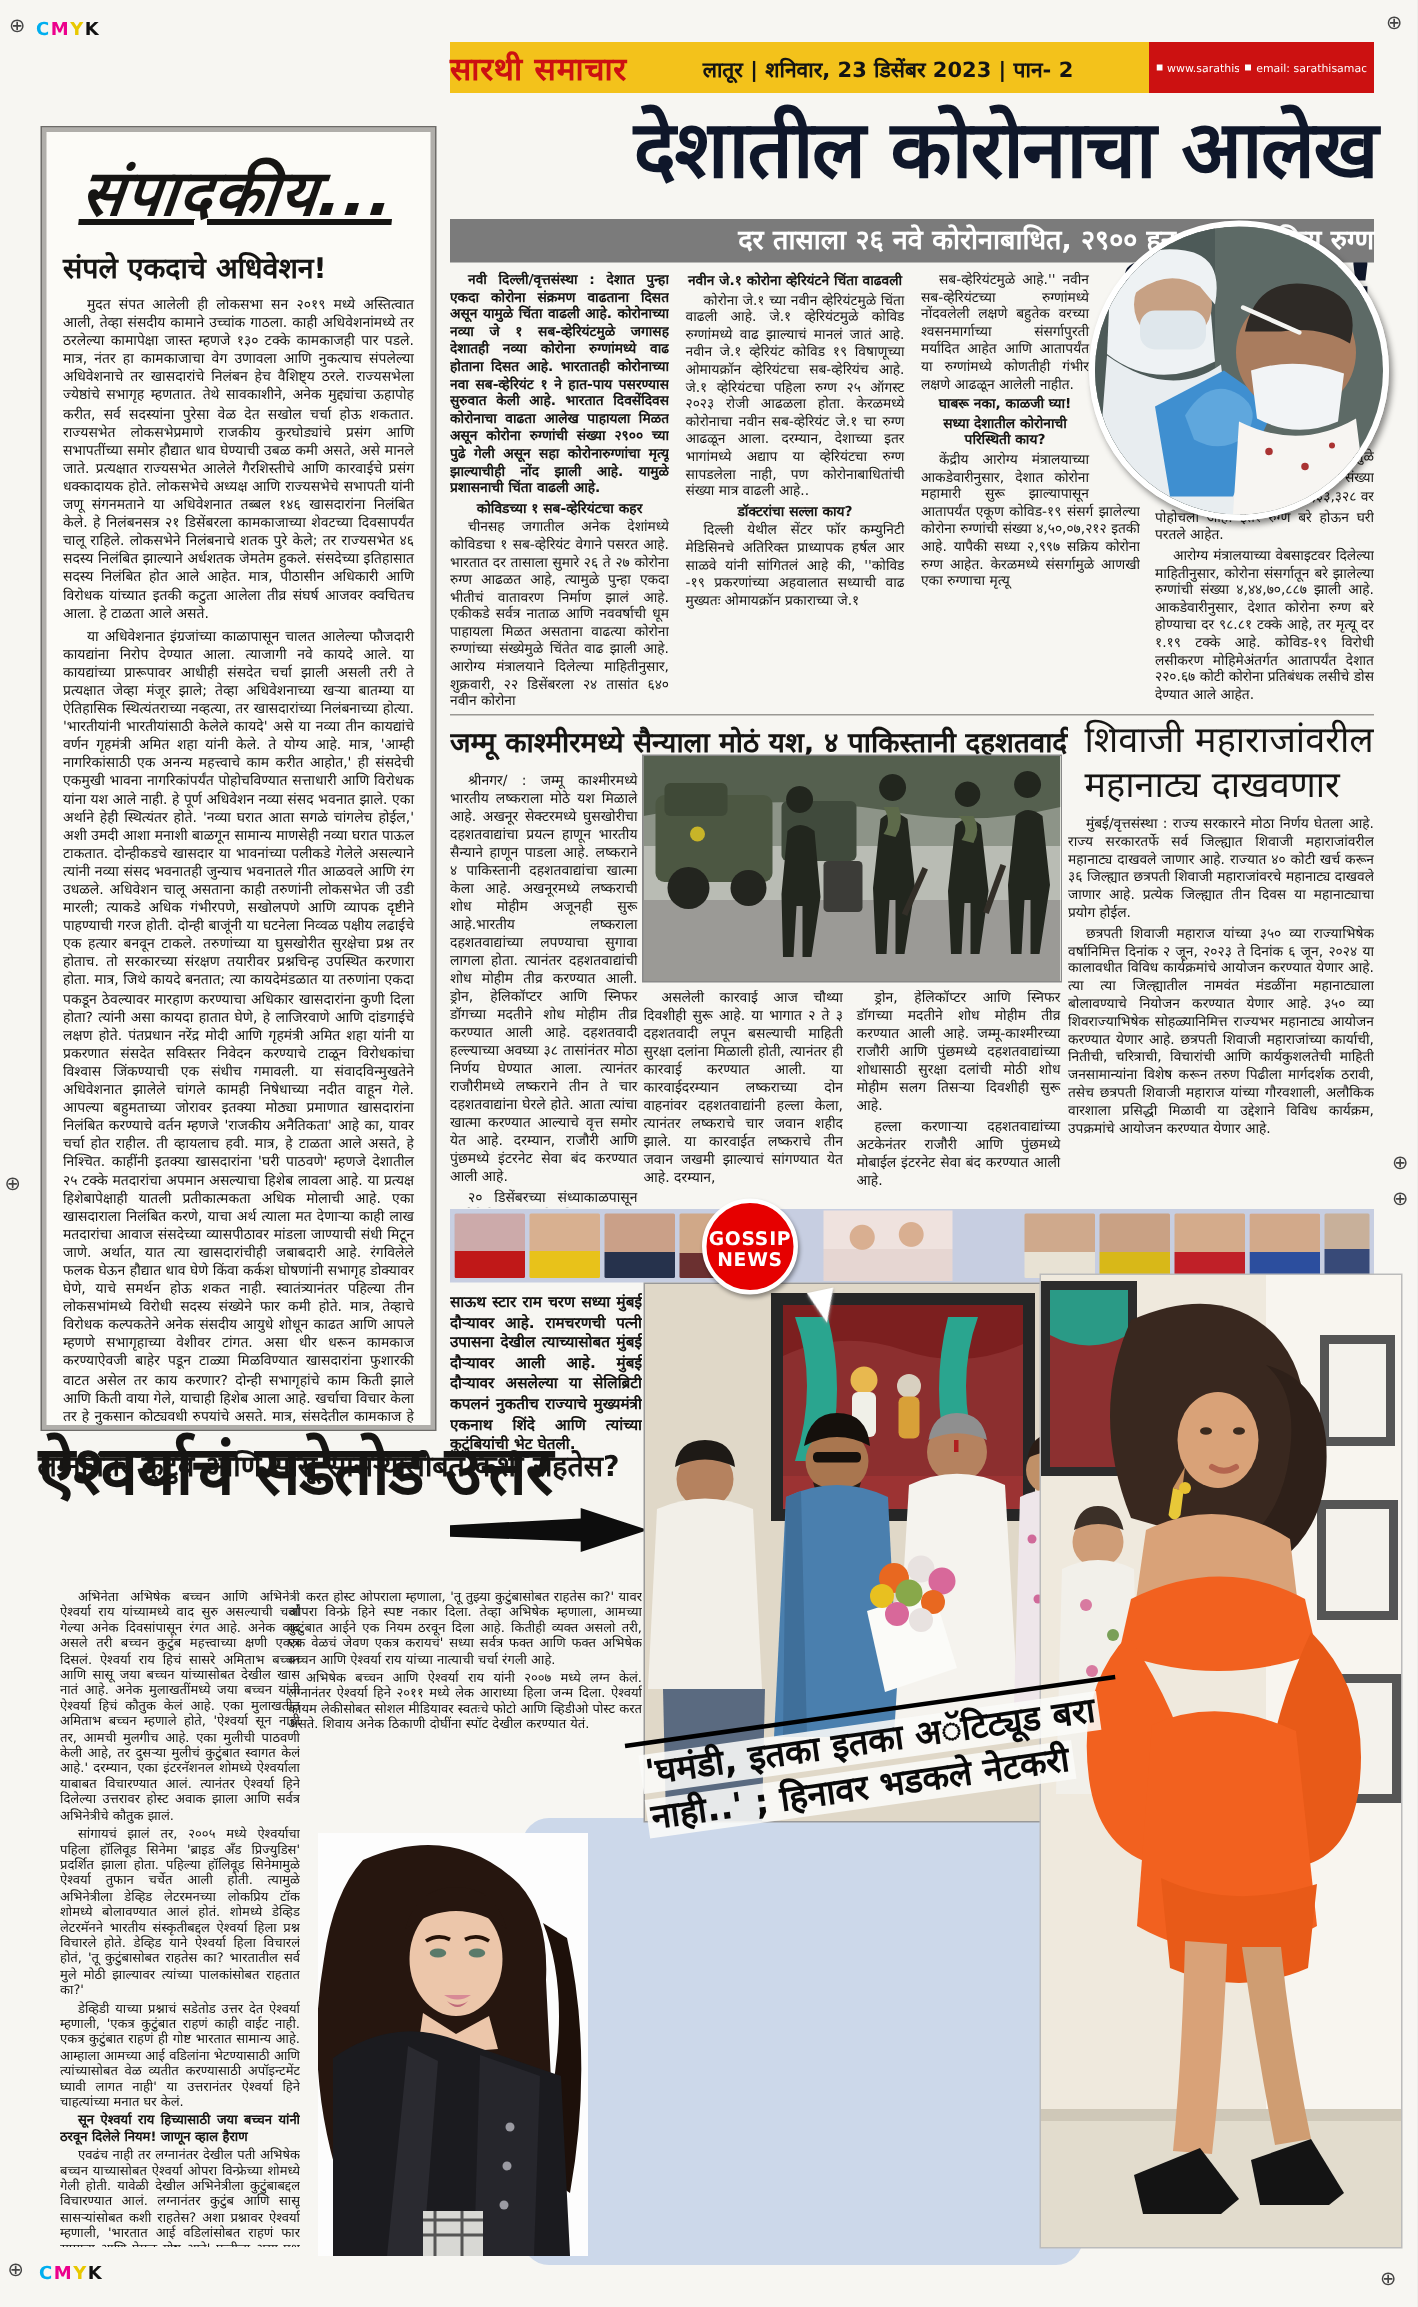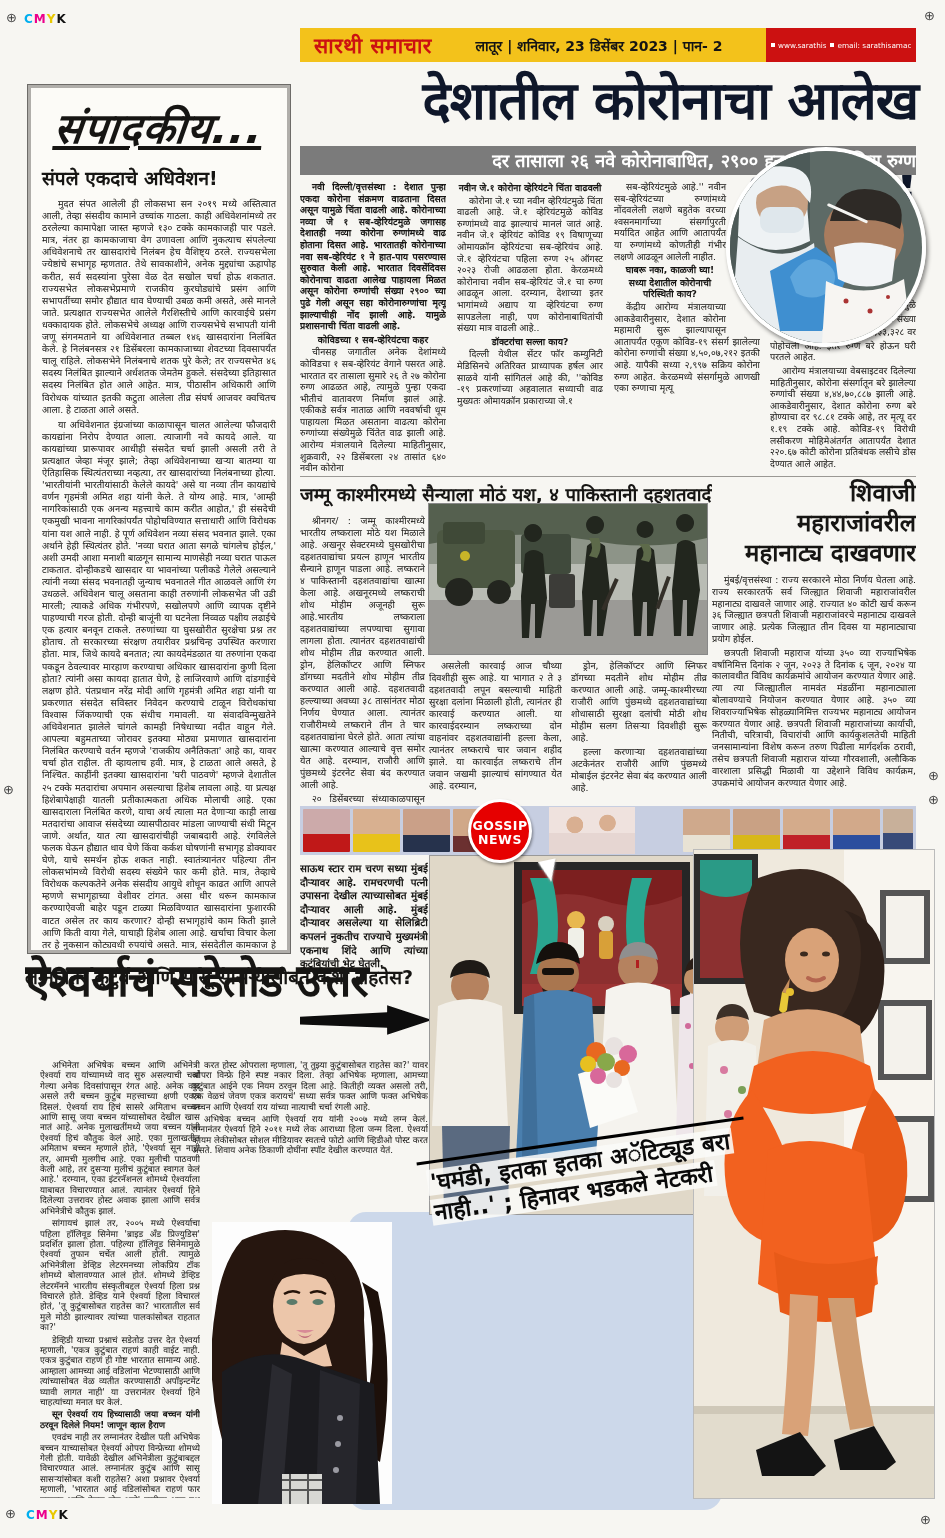--- a/index.html
+++ b/index.html
@@ -13,21 +13,21 @@
   .editorial{position:absolute;left:28px;top:85px;width:262px;height:868px;background:#fcfbf7;
              border:3px solid #b0aeaa;outline:1px solid #6d6b68;padding:8px 11px;box-sizing:border-box;overflow:hidden;}
   .ed-title{font-size:42px;font-weight:900;font-style:italic;text-align:center;
             text-decoration:underline;letter-spacing:1px;margin:2px 0 10px 0;transform:skewX(-6deg);}
   .ed-head{font-size:19px;font-weight:bold;margin:0 0 7px 0;}
   .ed-body{font-size:9.3px;line-height:12.1px;text-align:justify;}
   .ed-body p{margin:0 0 3px 0;text-indent:16px;}
 
   
   .masthead{position:absolute;left:300px;top:28px;width:616px;height:34px;background:#f3c21b;
-            display:flex;align-items:center;justify-content:space-between;padding:0 0 0 14px;box-sizing:border-box;}
+            display:flex;align-items:center;justify-content:space-between;padding:0 0 0 0;box-sizing:border-box;}
   .mh-name{color:#cc1111;font-size:21px;font-weight:900;letter-spacing:.5px;}
   .mh-date{font-size:14px;font-weight:bold;color:#141414;}
   .mh-contact{background:#cc1111;color:#fff;height:100%;width:150px;display:flex;flex-direction:row;justify-content:center;
               padding:0 5px;box-sizing:border-box;gap:2px;}
   .mh-row{display:flex;align-items:center;gap:3px;font-size:7.3px;white-space:nowrap;overflow:hidden;}
   .mh-row .sq{width:4px;height:4px;background:#fff;flex:0 0 auto;}
   .mh-sep{height:1px;background:#f3c21b;}
 
   
   .corona-headline{position:absolute;left:298px;top:60px;width:620px;height:84px;
@@ -40,21 +40,21 @@
   .lede{font-weight:bold;}
   .swab-photo{position:absolute;left:726px;top:147px;width:192px;height:192px;border-radius:50%;
               overflow:hidden;border:4px solid #fff;box-shadow:2px 3px 4px rgba(0,0,0,.45);z-index:3;}
   .wrapline{text-align:right;text-indent:0 !important;margin:0;}
   .rule{position:absolute;background:#9a9894;}
 
   
   .jammu-headline{position:absolute;left:300px;top:481px;width:412px;height:30px;font-size:18.5px;
                   font-weight:900;white-space:nowrap;overflow:hidden;}
   .shivaji{position:absolute;left:712px;top:478px;width:204px;height:330px;overflow:hidden;}
-  .shv-head{font-size:24px;font-weight:700;text-align:right;line-height:30px;margin:0 0 6px 11px;}
+  .shv-head{font-size:24px;font-weight:400;text-align:left;line-height:30px;margin:0 0 6px 11px;}
   .shv-bar{background:#d9d8d5;font-size:16.5px;font-weight:bold;text-align:center;padding:4px 2px;margin-bottom:5px;}
   .shv-body{font-size:9.2px;line-height:11.8px;text-align:justify;}
   .shv-body p{margin:0 0 2px 0;text-indent:12px;}
   .soldier-photo{position:absolute;left:429px;top:504px;width:278px;height:150px;overflow:hidden;
                  box-shadow:0 0 0 1px #888;z-index:2;}
 
   
   .strip{position:absolute;left:300px;top:806px;width:616px;height:49px;background:#c7cee1;
          display:flex;align-items:center;gap:3px;padding:2px 3px;box-sizing:border-box;}
   .celeb{width:47px;height:43px;flex:0 0 auto;border-radius:1px;}

